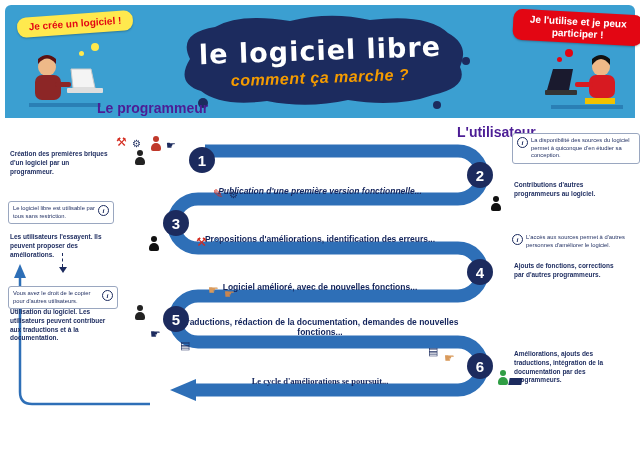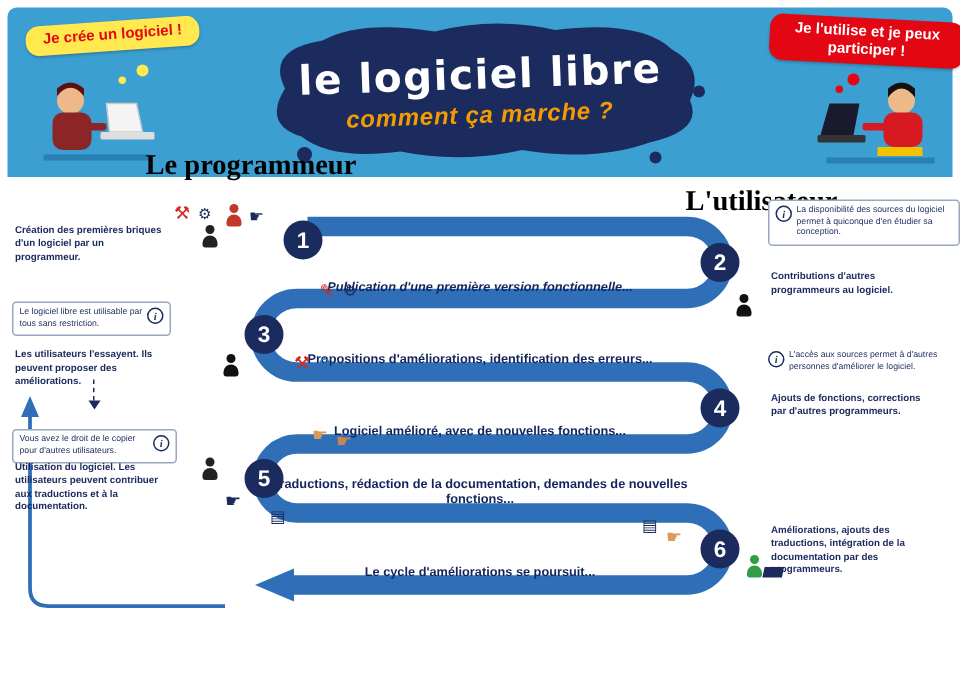--- a/index.html
+++ b/index.html
@@ -6,21 +6,21 @@
   body{font-family:"Liberation Sans",sans-serif;}
   #stage{position:relative;width:640px;height:453px;background:#fff;overflow:hidden;}
   .abs{position:absolute;}
 
   
   #header{position:absolute;left:5px;top:5px;width:630px;height:113px;background:#3b9fd1;border-radius:6px 6px 0 0;}
   .bubble{position:absolute;font-weight:bold;text-align:center;border-radius:9px;padding:4px 6px;line-height:1.15;}
   #bubble-left{left:12px;top:9px;width:104px;background:#ffe94e;color:#e30613;font-size:10px;transform:rotate(-4deg);box-shadow:0 1px 2px rgba(0,0,0,.25);}
   #bubble-right{left:508px;top:7px;width:118px;background:#e30613;color:#fff;font-size:10px;transform:rotate(3deg);box-shadow:0 1px 2px rgba(0,0,0,.25);}
   .thought{position:absolute;border-radius:50%;}
-  .role{position:absolute;top:95px;font-family:Liberation Serif, serif;font-weight:bold;font-size:19px;color:#000000;}
+  .role{position:absolute;top:95px;font-family:Liberation Sans, sans-serif;font-weight:bold;font-size:14px;color:#4c1d95;}
   #title-blob{position:absolute;left:50%;top:6px;transform:translateX(-50%);}
   #title{position:absolute;left:50%;top:30px;transform:translateX(-50%) rotate(-2deg);width:320px;text-align:center;color:#fff;font-family:"DejaVu Sans",sans-serif;font-weight:bold;font-size:27px;letter-spacing:1px;}
   #subtitle{position:absolute;left:50%;top:64px;transform:translateX(-50%) rotate(-2deg);width:320px;text-align:center;color:#f49b00;font-weight:bold;font-style:italic;font-size:16px;letter-spacing:.5px;}
 
   
   .step-label{position:absolute;left:0;width:640px;text-align:center;font-weight:bold;font-size:8.5px;color:#14255c;z-index:5;}
   .step-label.narrow{left:170px;width:300px;}
   .num-circle{position:absolute;width:26px;height:26px;border-radius:50%;background:#1c2b5e;color:#fff;font-weight:bold;font-size:15px;display:flex;align-items:center;justify-content:center;z-index:6;}
 
   
@@ -98,21 +98,21 @@
     <path d="M205 33 H458 A24 24 0 0 1 458 81 H198 A24.5 24.5 0 0 0 198 130 H458 A24 24 0 0 1 458 178 H198 A23 23 0 0 0 198 224 H458 A24 24 0 0 1 458 272 H194" fill="none" stroke="#2e6fb7" stroke-width="13"></path>
     <polygon points="196,261 170,272 196,283" fill="#2e6fb7"></polygon>
     <path d="M150 286 H32 Q20 286 20 274 V158" fill="none" stroke="#2e6fb7" stroke-width="2.5"></path>
     <polygon points="14,160 20,146 26,160" fill="#2e6fb7"></polygon>
   </svg>
 
   <div class="step-label" style="top:186px;font-style:italic;">Publication d'une première version fonctionnelle...</div>
   <div class="step-label" style="top:234px;">Propositions d'améliorations, identification des erreurs...</div>
   <div class="step-label" style="top:282px;">Logiciel amélioré, avec de nouvelles fonctions...</div>
   <div class="step-label narrow" style="top:317px;">Traductions, rédaction de la documentation, demandes de nouvelles fonctions...</div>
-  <div class="step-label" style="top:376px;">Le cycle d'améliorations se poursuit...</div>
+  <div class="step-label" style="top:376px;font-family:Liberation Serif, serif;">Le cycle d'améliorations se poursuit...</div>
 
   <div class="num-circle" style="left:189px;top:147px;">1</div>
   <div class="num-circle" style="left:467px;top:162px;">2</div>
   <div class="num-circle" style="left:163px;top:210px;">3</div>
   <div class="num-circle" style="left:467px;top:259px;">4</div>
   <div class="num-circle" style="left:163px;top:306px;">5</div>
   <div class="num-circle" style="left:467px;top:353px;">6</div>
 
   <div class="note" style="left:10px;top:150px;width:100px;">Création des premières briques d'un logiciel par un programmeur.</div>
 

